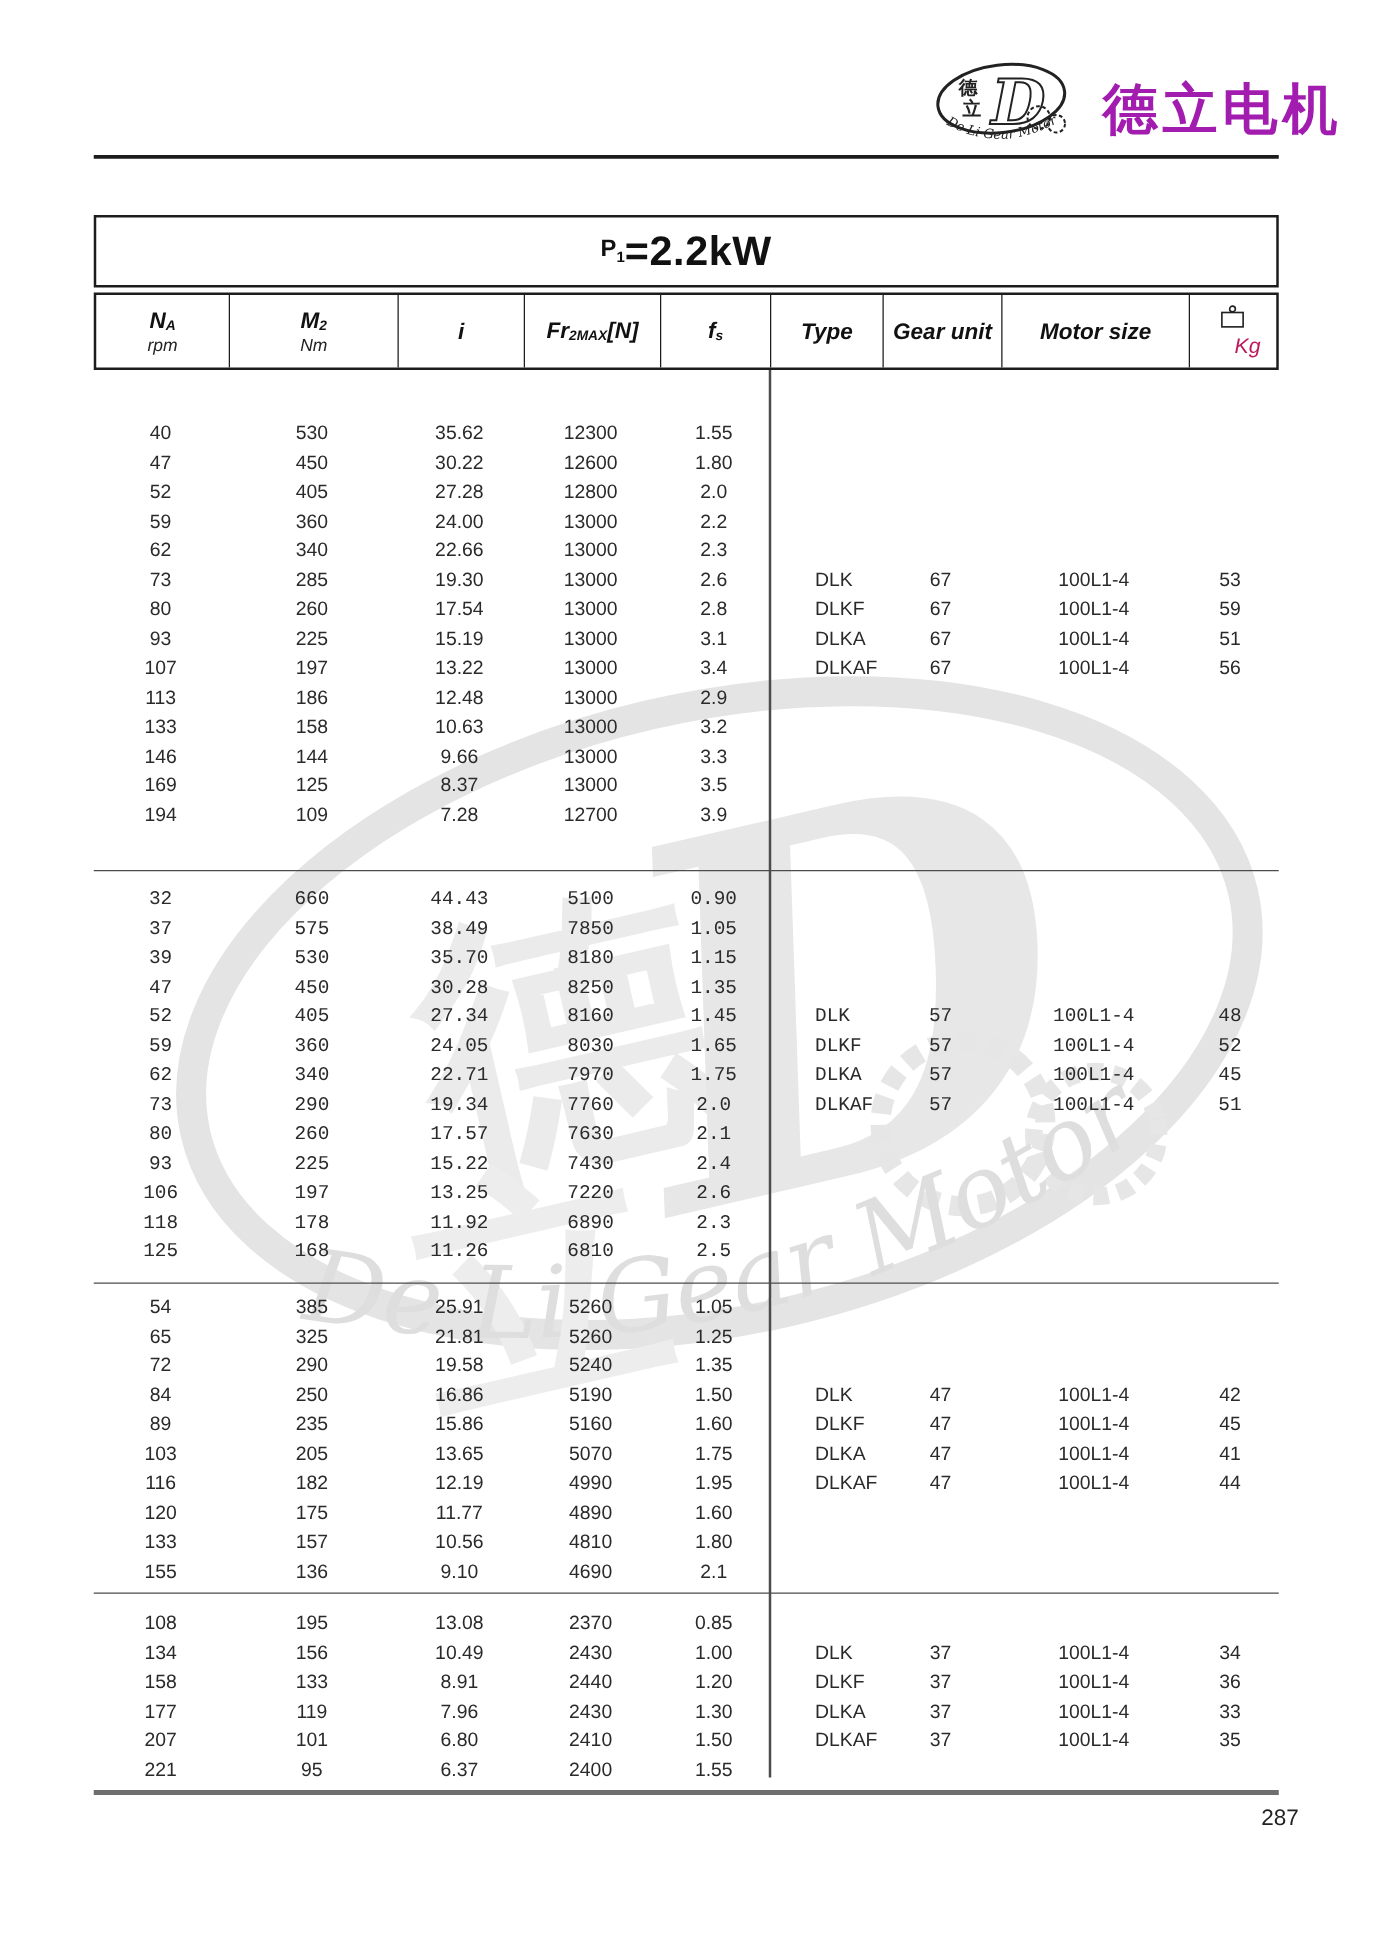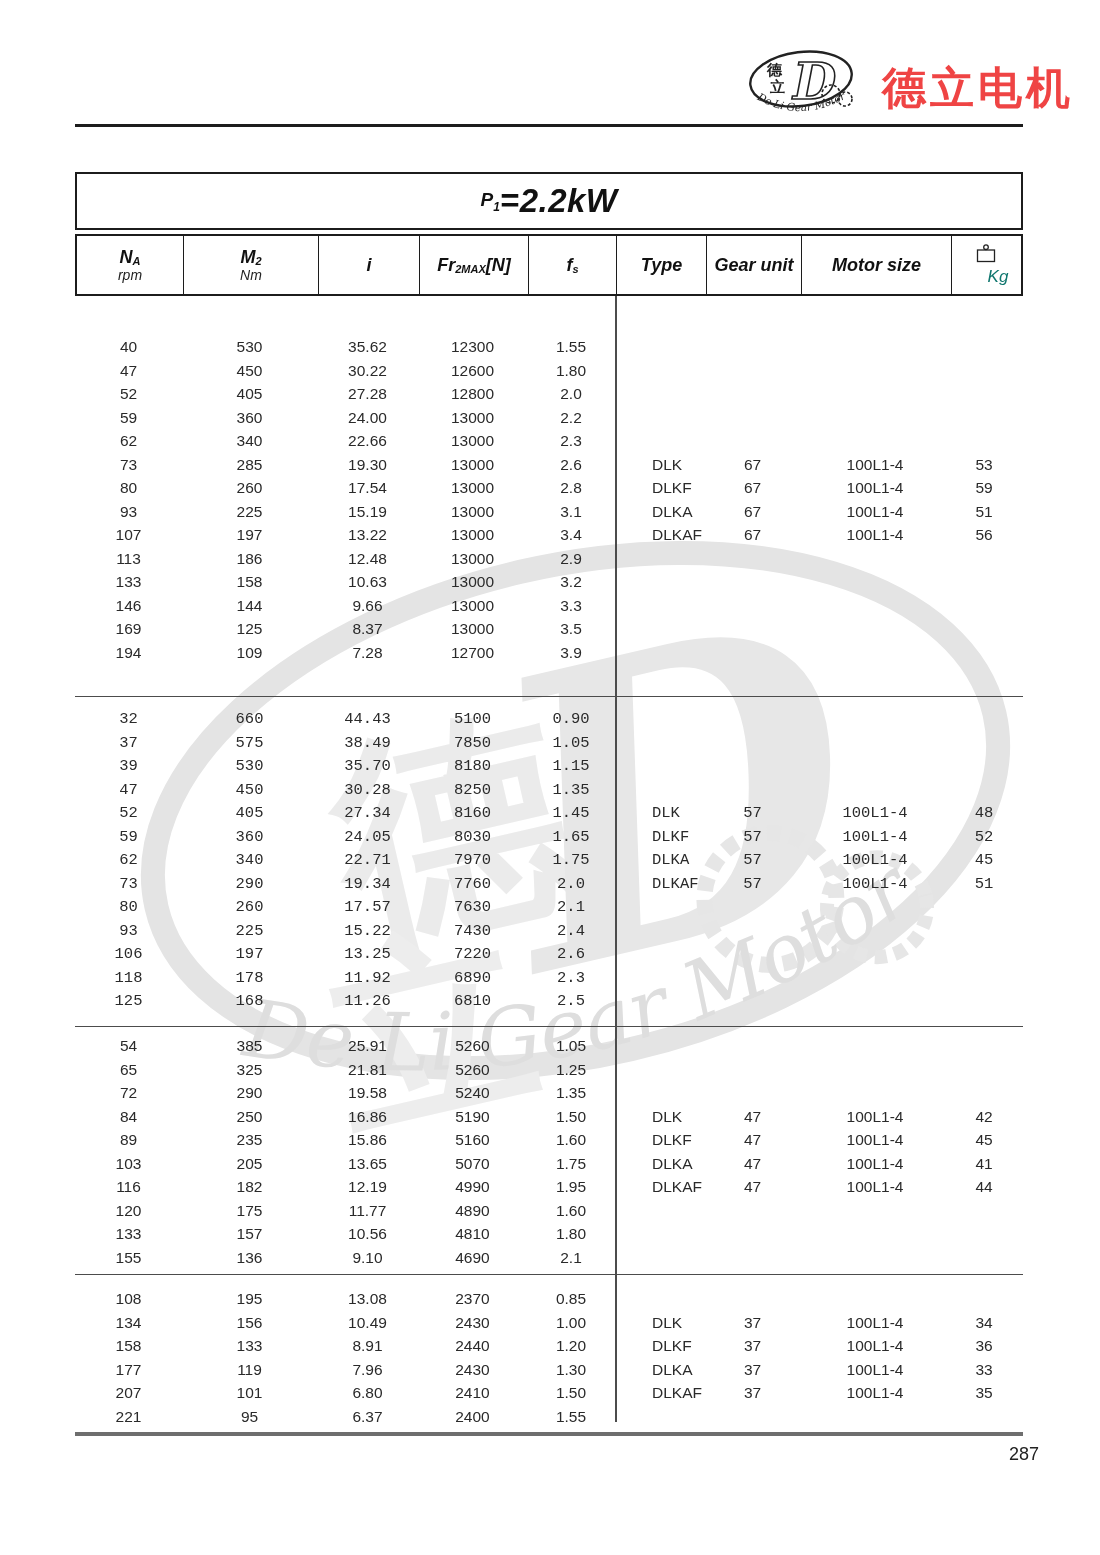--- a/index.html
+++ b/index.html
@@ -3,39 +3,39 @@
 <meta charset="utf-8">
 <style>
   html,body{margin:0;padding:0;background:#ffffff;}
   .page{position:relative;width:1100px;height:1555px;background:#ffffff;overflow:hidden;
         font-family:"Liberation Sans",sans-serif;color:#222;}
   
   .masthead-rule{position:absolute;left:75px;top:124px;width:948px;height:3px;background:#1c1c1c;}
   .logo{position:absolute;left:743px;top:47px;width:132px;height:76px;}
   .brand{position:absolute;left:882px;top:56px;width:150px;height:64px;
          font-family:"DejaVu Serif",serif;font-weight:bold;font-size:44px;line-height:64px;
-         letter-spacing:4px;color:#ef4444;white-space:nowrap;}
+         letter-spacing:4px;color:#a21caf;white-space:nowrap;}
   
   .watermark{position:absolute;left:90px;top:520px;width:980px;height:620px;pointer-events:none;}
   
   .title-box{position:absolute;left:75px;top:172px;width:948px;height:58px;box-sizing:border-box;
-             border:2.5px solid #1c1c1c;display:flex;align-items:center;justify-content:center;font-style:italic;}
+             border:2.5px solid #1c1c1c;display:flex;align-items:center;justify-content:center;}
   .title-p{font-size:19px;font-weight:bold;color:#111;}
   .title-p sub{font-size:12px;}
   .title-value{font-size:33px;font-weight:bold;color:#111;letter-spacing:0.5px;}
   
   .thead{position:absolute;left:75px;top:234px;width:948px;height:62px;box-sizing:border-box;
          border:2.5px solid #1c1c1c;display:flex;}
   .th{box-sizing:border-box;border-right:1.7px solid #1c1c1c;display:flex;flex-direction:column;
       align-items:center;justify-content:center;line-height:1.15;font-style:italic;}
   .th:last-child{border-right:none;}
   .th .main{font-size:18px;font-weight:bold;color:#111;}
   .th .main sub{font-size:11px;font-weight:bold;vertical-align:-2px;}
   .th .unit{font-size:14px;color:#222;}
-  .th-kg .kglabel{font-size:17px;color:#0f766e;margin-top:1px;margin-left:24px;}
+  .th-kg .kglabel{font-size:17px;color:#be185d;margin-top:1px;margin-left:24px;}
   
   .c0{width:107px;} .c1{width:135px;} .c2{width:101px;} .c3{width:109px;} .c4{width:88px;}
   .c5{width:90px;}  .c6{width:95px;}  .c7{width:150px;} .c8{width:68px;}
   
   .tbody{position:absolute;left:75px;top:296px;width:948px;height:1137px;}
   .vline{position:absolute;left:540px;top:0;width:1.6px;height:1126px;background:#4c4c4c;}
   .block{box-sizing:border-box;overflow:hidden;}
   .blk0{height:376px;padding-top:15px;margin-top:24px;}
   .blk1{height:330px;padding-top:11px;border-top:1.6px solid #4c4c4c;font-family:Liberation Mono, monospace;}
   .blk2{height:248px;padding-top:7px;border-top:1.6px solid #4c4c4c;}

